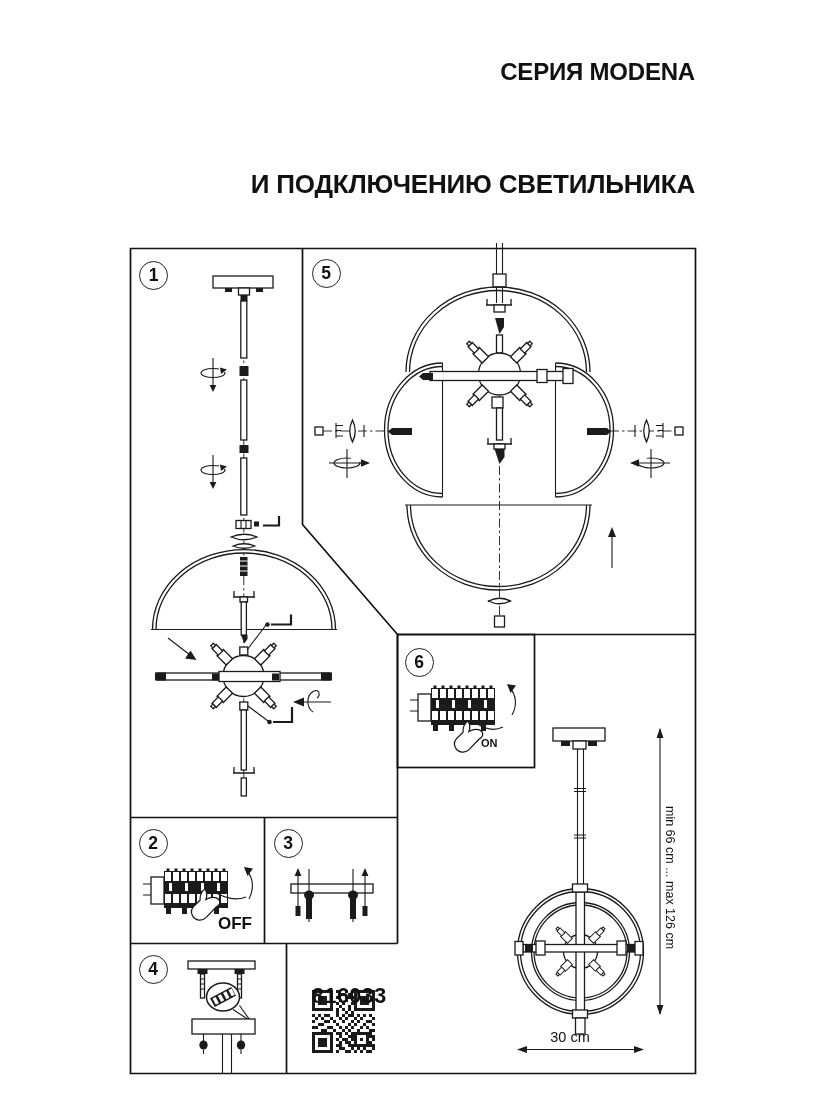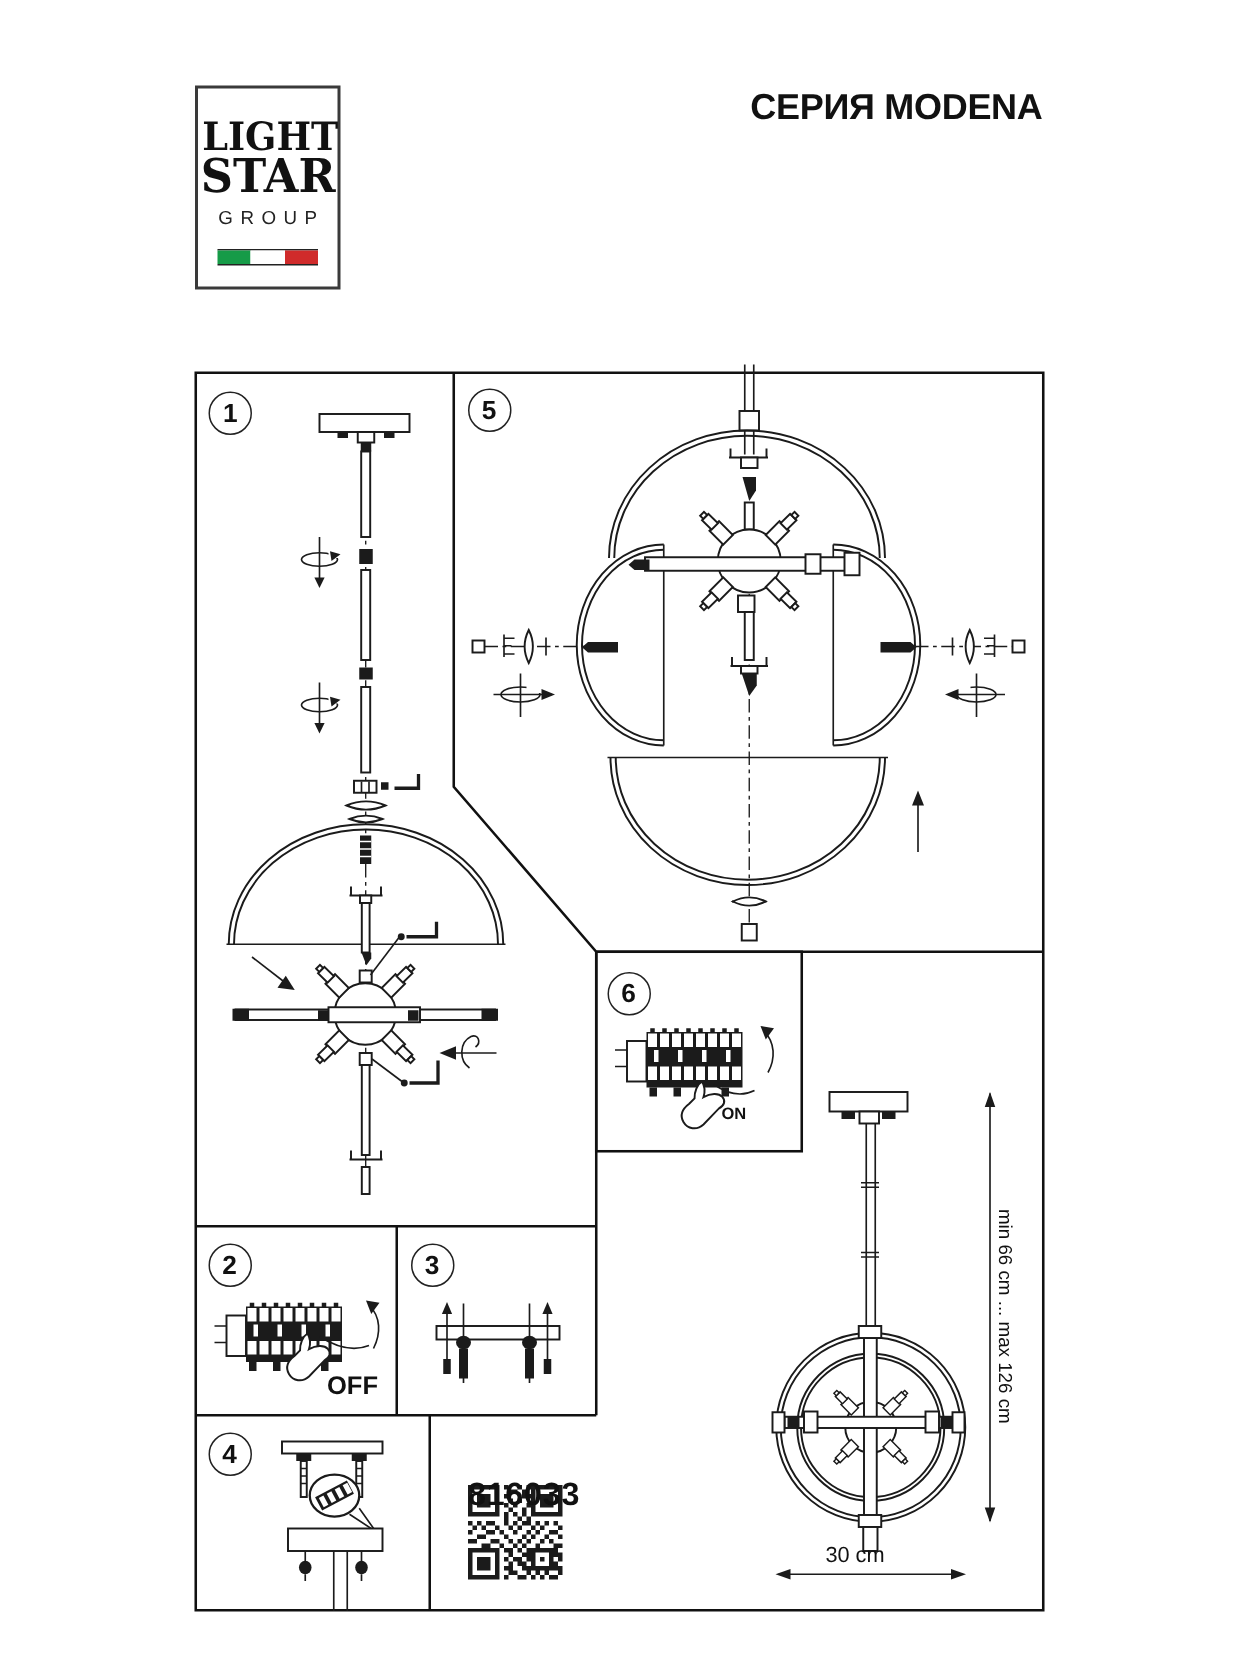--- a/index.html
+++ b/index.html
@@ -24,32 +24,23 @@
 .h24{font-size:24px;}
 .h26{font-size:26px;}
 .badge{position:absolute;width:29px;height:29px;border:1.7px solid #222;border-radius:50%;display:flex;align-items:center;justify-content:center;font-weight:bold;font-size:17.5px;background:#fff;box-sizing:border-box;}
 .lab{position:absolute;color:#111;white-space:nowrap;}
 </style>
 </head>
 <body>
 
 <div id="page">
 
-  <div class="logo">
-    <div class="logo-light">LIGHT</div>
-    <div class="logo-star">STAR</div>
-    <div class="logo-group">GROUP</div>
-    <div class="logo-flag">
-        <span class="fg"></span>
-        <span class="fw"></span>
-        <span class="fr"></span>
-      </div>
-  </div>
 
   <div class="hline h24" style="top:58px;margin-left:48px;">СЕРИЯ MODENA</div>
+  <div class="hline h26" style="top:169px;">И ПОДКЛЮЧЕНИЮ СВЕТИЛЬНИКА</div>
 
   <svg width="826" height="1102" viewBox="0 0 826 1102">
     <defs>
       <g id="holder">
         <rect class="lnw" x="-4.5" y="-33" width="9" height="13"></rect>
         <rect class="lnw" x="-3" y="-41.5" width="6" height="9"></rect>
         <rect class="lnw" x="-1.8" y="-44.5" width="3.6" height="3"></rect>
       </g>
       <g id="tblock">
         <rect class="lnw" x="-13" y="8" width="13" height="27"></rect>

